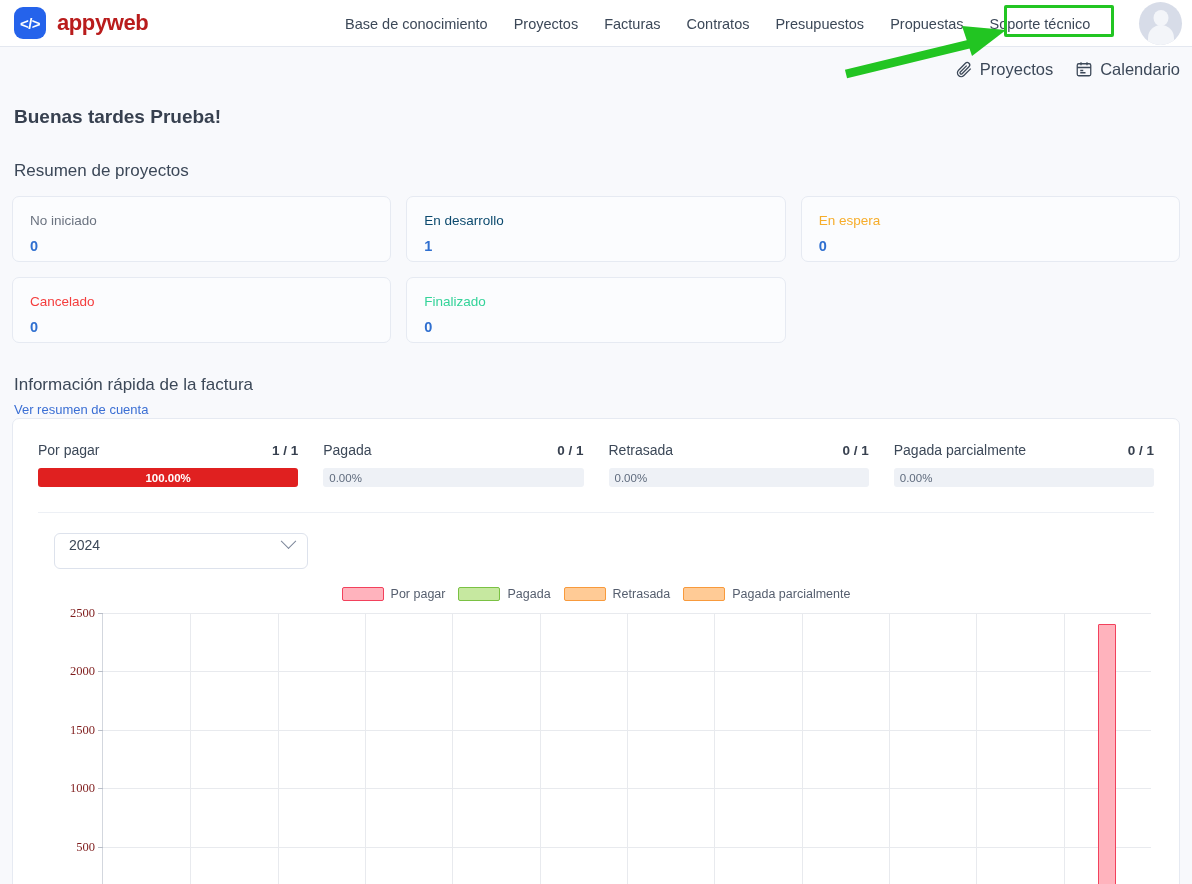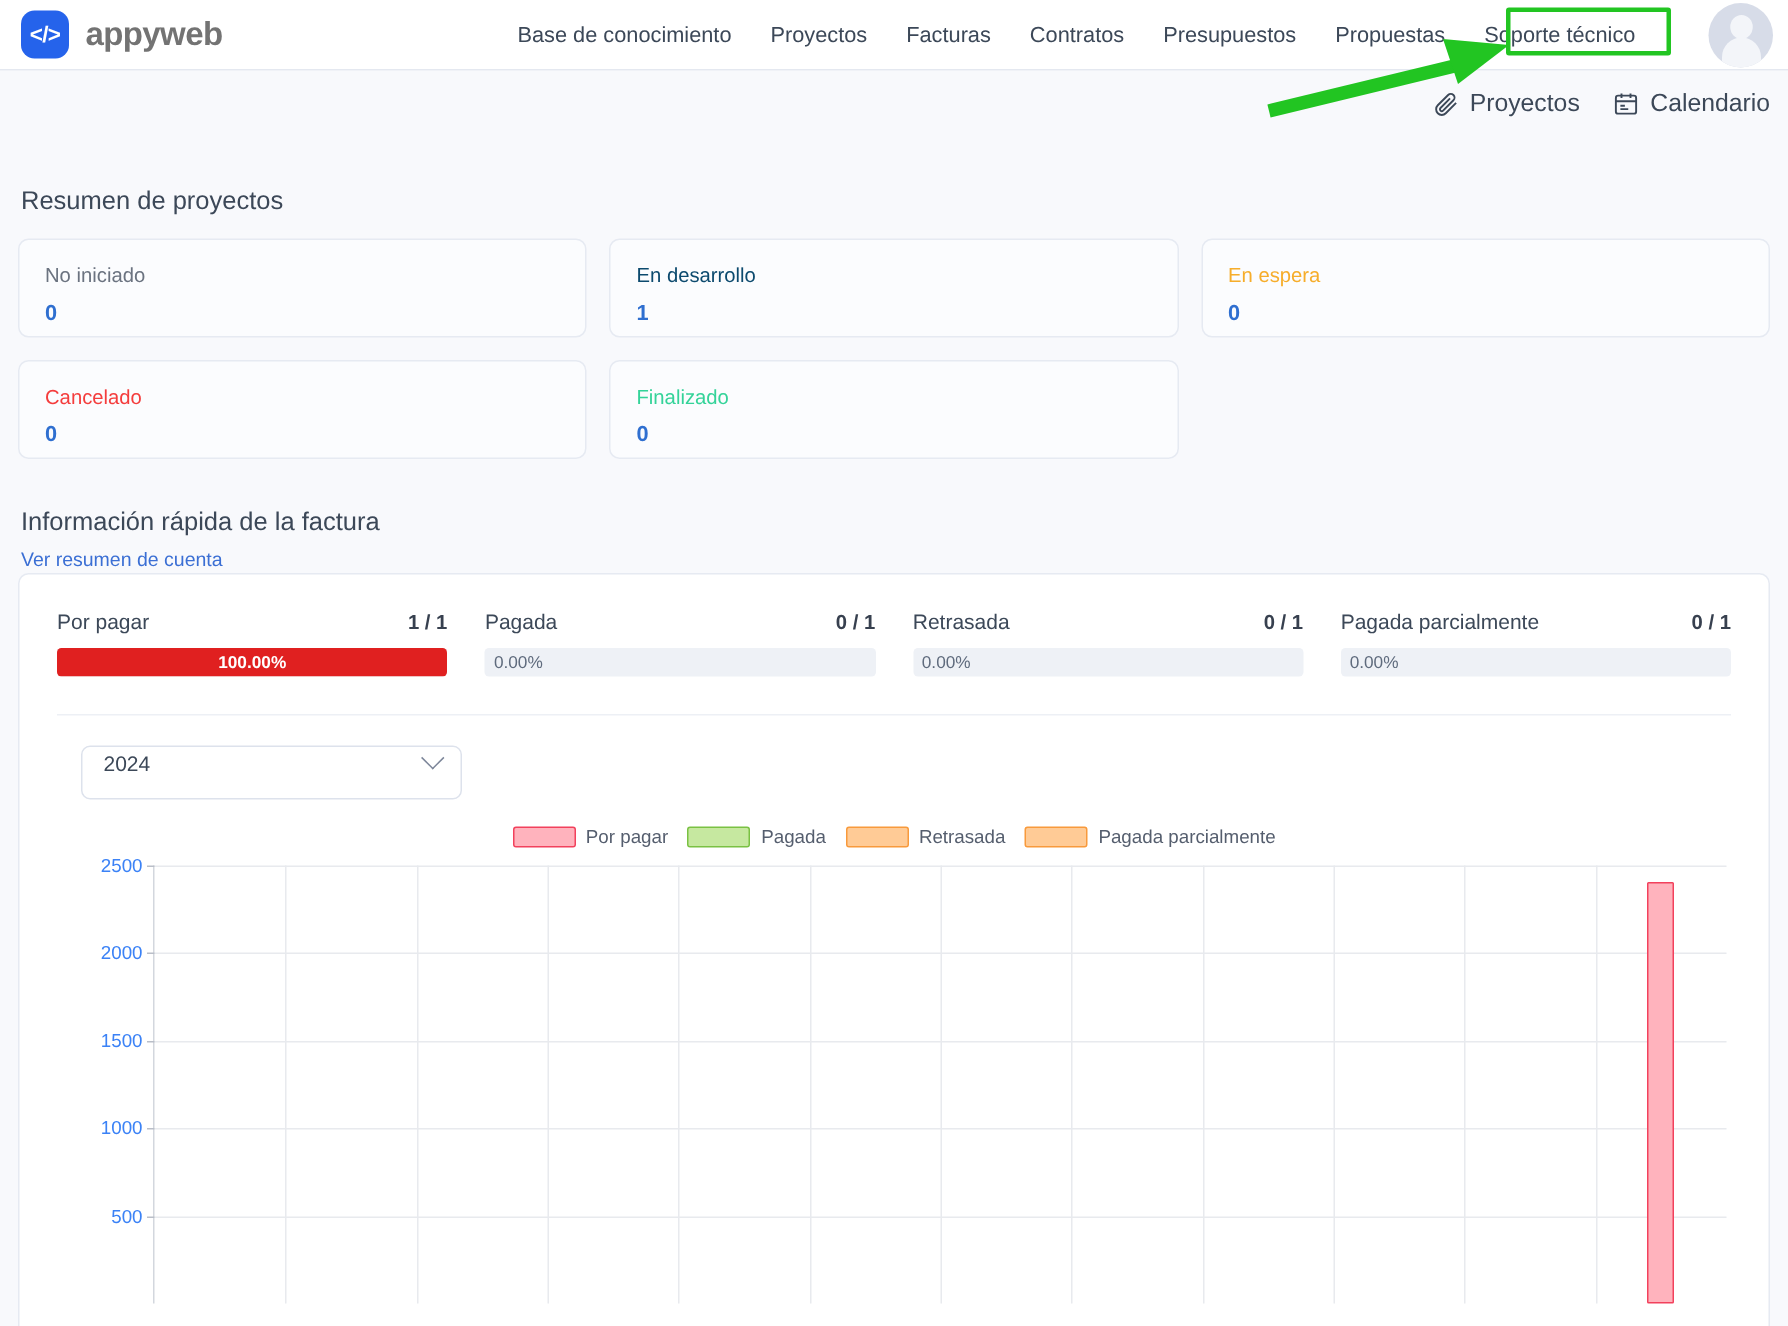--- a/index.html
+++ b/index.html
@@ -25,21 +25,21 @@
   .brand { display: flex; align-items: center; gap: 11px; }
   .brand-mark {
     width: 32px; height: 32px;
     border-radius: 9px;
     background: #2563eb;
     display: flex; align-items: center; justify-content: center;
     color: #fff; font-size: 15px; font-weight: 700;
     letter-spacing: -0.5px;
   }
   .brand-name {
-    font-size: 22px; font-weight: 700; color: #737373; letter-spacing: -0.4px;
+    font-size: 22px; font-weight: 700; color: #b91c1c; letter-spacing: -0.4px;
   }
   .mainnav {
     position: absolute;
     left: 345px; top: 0; height: 47px;
     display: flex; align-items: center; gap: 0;
   }
   .mainnav a {
     font-size: 14.5px;
     color: #3c4858;
     text-decoration: none;
@@ -223,22 +223,23 @@
   }
   .gridline-v {
     position: absolute; top: 0; bottom: 0;
     border-left: 1px solid #e8eaee;
   }
   .ytick {
     position: absolute;
     right: 100%;
     margin-right: 8px;
     transform: translateY(-50%);
-    font-size: 12.5px; color: #3b82f6;
+    font-size: 12.5px; color: #7f1d1d;
     white-space: nowrap;
+    font-family: Liberation Serif, serif;
   }
   .ytick-mark {
     position: absolute; right: 100%;
     width: 5px; border-top: 1px solid #b9bec8;
   }
   .bar {
     position: absolute;
     bottom: 0;
     background: #ffb3bd;
     border: 1px solid #f2415c;
@@ -288,20 +289,21 @@
     <svg width="18" height="18" viewBox="0 0 24 24" fill="none" stroke="#3c4858" stroke-width="1.7">
       <rect x="3" y="5" width="18" height="16" rx="2"></rect>
       <path d="M3 10h18M8 3v4M16 3v4M7 14h4M7 17h7"></path>
     </svg>
     <span>Calendario</span>
   </a>
 </div>
 
 <div class="content">
 
+  <div class="greeting">Buenas tardes Prueba!</div>
 
   <div class="section-title">Resumen de proyectos</div>
 
   <div class="status-grid">
     <div class="status-card">
       <div class="status-label" style="color:#6b7380">No iniciado</div>
       <div class="status-value">0</div>
     </div>
     <div class="status-card">
       <div class="status-label" style="color:#0c4a6e">En desarrollo</div>

